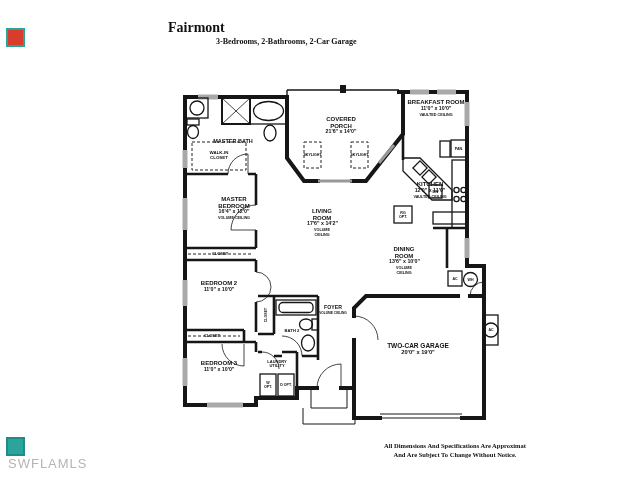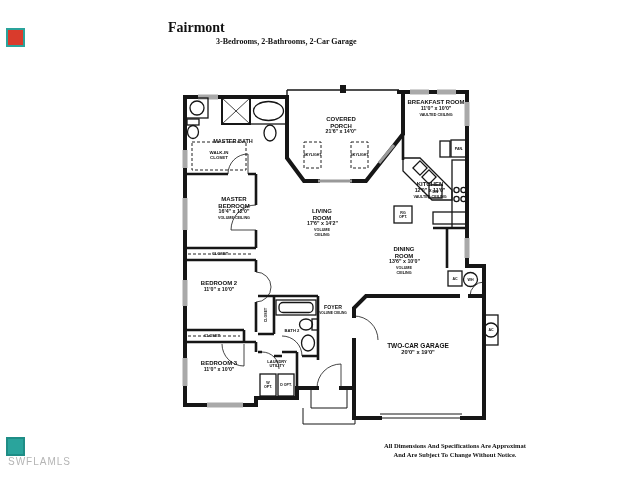--- a/index.html
+++ b/index.html
@@ -4,21 +4,21 @@
 <style>
   html,body{margin:0;padding:0;background:#fff;}
   #canvas{position:relative;width:588px;height:480px;background:#ffffff;overflow:hidden;
           font-family:"Liberation Sans", sans-serif;color:#111;}
   .corner{position:absolute;width:15px;height:15px;}
   #corner-top{left:6px;top:28px;background:#d93b2c;border:2px solid #2aa39b;}
   #corner-bottom{left:6px;top:437px;background:#2aa49c;border:2px solid #1f8d86;}
   #header{position:absolute;left:168px;top:20px;}
   #plan-title{font-family:"Liberation Serif",serif;font-weight:bold;font-size:14px;line-height:1.1;}
   #plan-subtitle{font-family:"Liberation Serif",serif;font-weight:bold;font-size:8px;margin-top:2px;margin-left:48px;}
-  #watermark{position:absolute;left:8px;top:456px;font-size:10px;color:#b5b5b5;letter-spacing:1px;}
+  #watermark{position:absolute;left:8px;top:456px;font-size:13px;color:#b5b5b5;letter-spacing:1px;}
   #disclaimer{position:absolute;left:330px;top:442px;width:250px;text-align:center;
               font-family:"Liberation Serif",serif;font-weight:bold;font-size:6.5px;line-height:1.35;}
   svg{position:absolute;left:0;top:0;}
   .lbl{position:absolute;transform:translate(-50%,-50%);text-align:center;font-weight:bold;
        line-height:1.12;white-space:normal;}
   .lbl .nm{display:block;}
   .lbl .dm{display:block;font-size:0.88em;}
   .lbl .cl{display:block;font-size:0.62em;margin-top:1px;}
   .tiny{font-size:3.6px;}
   .vert{transform:translate(-50%,-50%) rotate(-90deg);}

